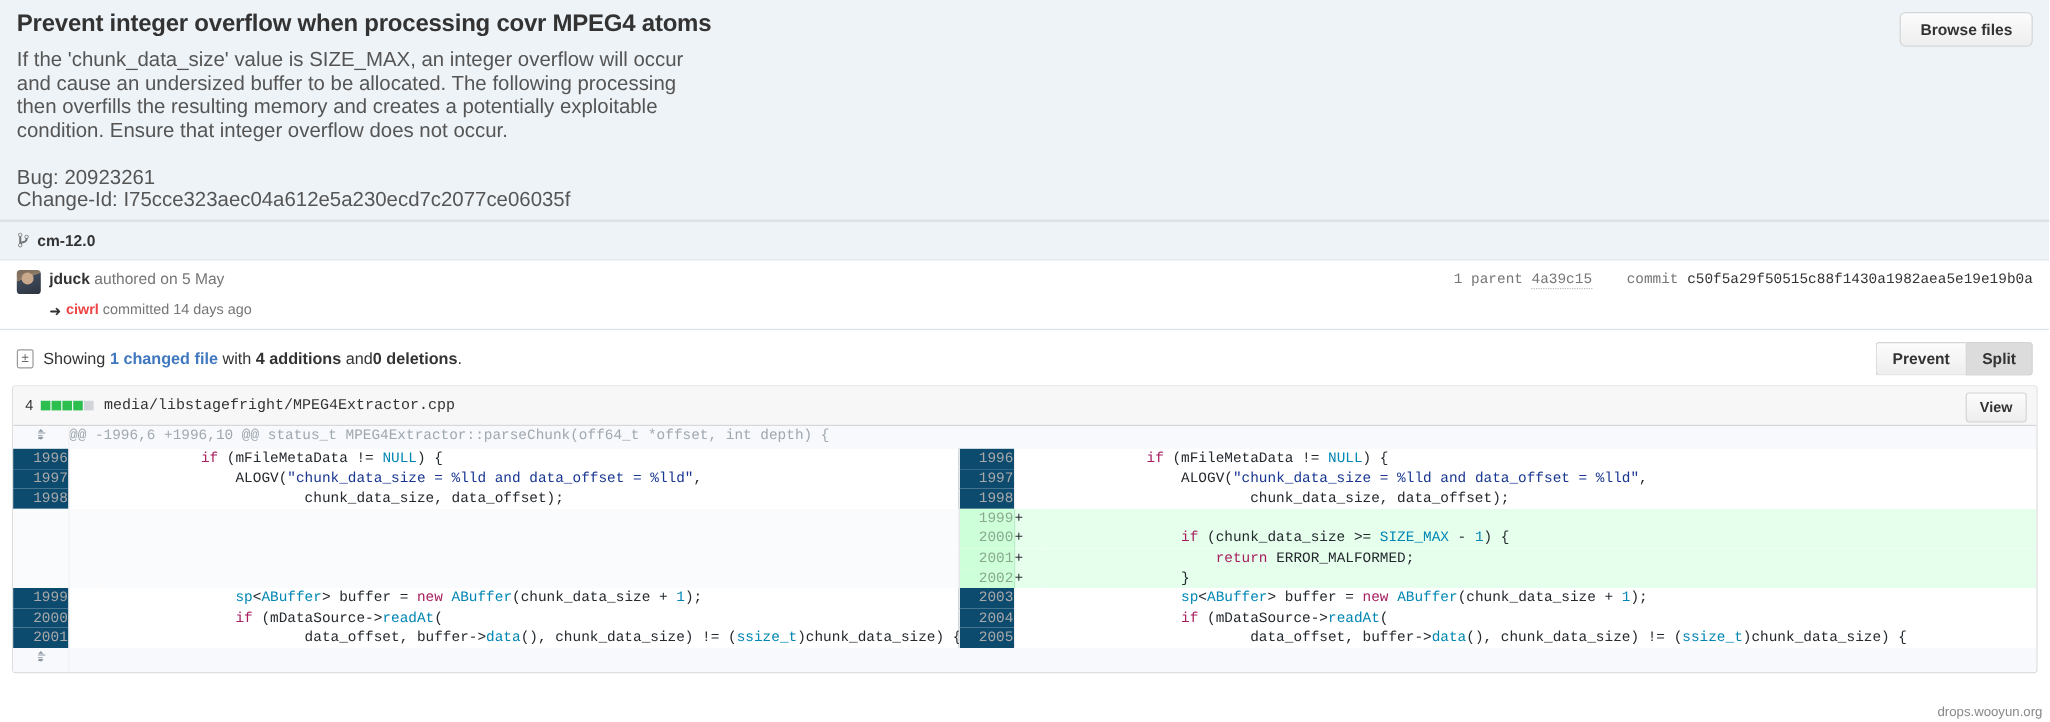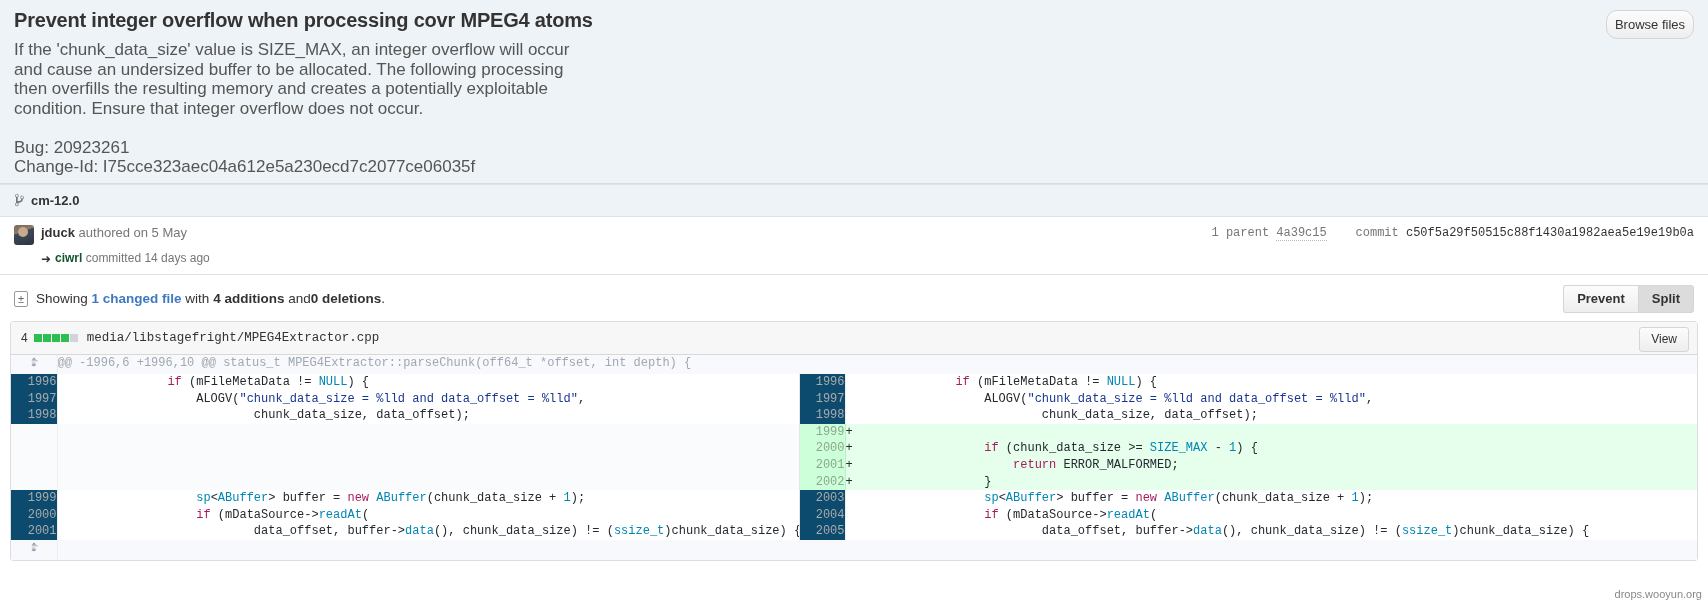--- a/index.html
+++ b/index.html
@@ -43,24 +43,24 @@
     color: #555;
     white-space: pre-wrap;
     margin: 0;
   }
   .browse-files {
     position: absolute;
     top: 10px;
     right: 14px;
     border: 1px solid #d5d5d5;
     background: linear-gradient(#fcfcfc, #eeeeee);
-    border-radius: 11px;
-    padding: 6px 8px;
+    border-radius: 5px;
+    padding: 6px 16px;
     font-size: 13px;
-    font-weight: normal;
+    font-weight: bold;
     color: #333;
     cursor: pointer;
     line-height: 15px;
   }
 
   
   .branch-row {
     background: #eef3f7;
     border-top: 1px solid #dde4e8;
     padding: 8px 14px 7px 14px;
@@ -98,21 +98,21 @@
     position:absolute;
     left: 4px; top: 2px;
     width: 10px; height: 10px;
     border-radius: 50%;
     background:#c8a98c;
   }
   .author-lines { display: flex; flex-direction: column; gap: 7px; justify-content: flex-end; }
   .author-line1 { font-size: 13px; color: #767676; line-height: 18px; }
   .author-line1 b { color: #333; }
   .author-line2 { font-size: 12px; color: #767676; line-height: 18px; padding-left: 14px; position: relative;}
-  .author-line2 b { color: #14532d; }
+  .author-line2 b { color: #ef4444; }
   .arrow-icon {
     position:absolute; left:0; top:1px; color:#333; font-size: 12px;
   }
   .commit-sha-area {
     position: absolute;
     right: 14px;
     top: 9px;
     font-family: "Liberation Mono", monospace;
     font-size: 12px;
     color: #767676;
@@ -196,21 +196,21 @@
   }
   .view-btn {
     position: absolute;
     right: 8px;
     top: 5px;
     border: 1px solid #d5d5d5;
     background: linear-gradient(#fcfcfc, #eeeeee);
     border-radius: 3px;
     padding: 4px 11px;
     font-size: 12px;
-    font-weight: normal;
+    font-weight: bold;
     color: #333;
     cursor: pointer;
     line-height: 15px;
   }
 
   
   table.diff {
     width: 100%;
     border-collapse: collapse;
     font-family: "Liberation Mono", monospace;

